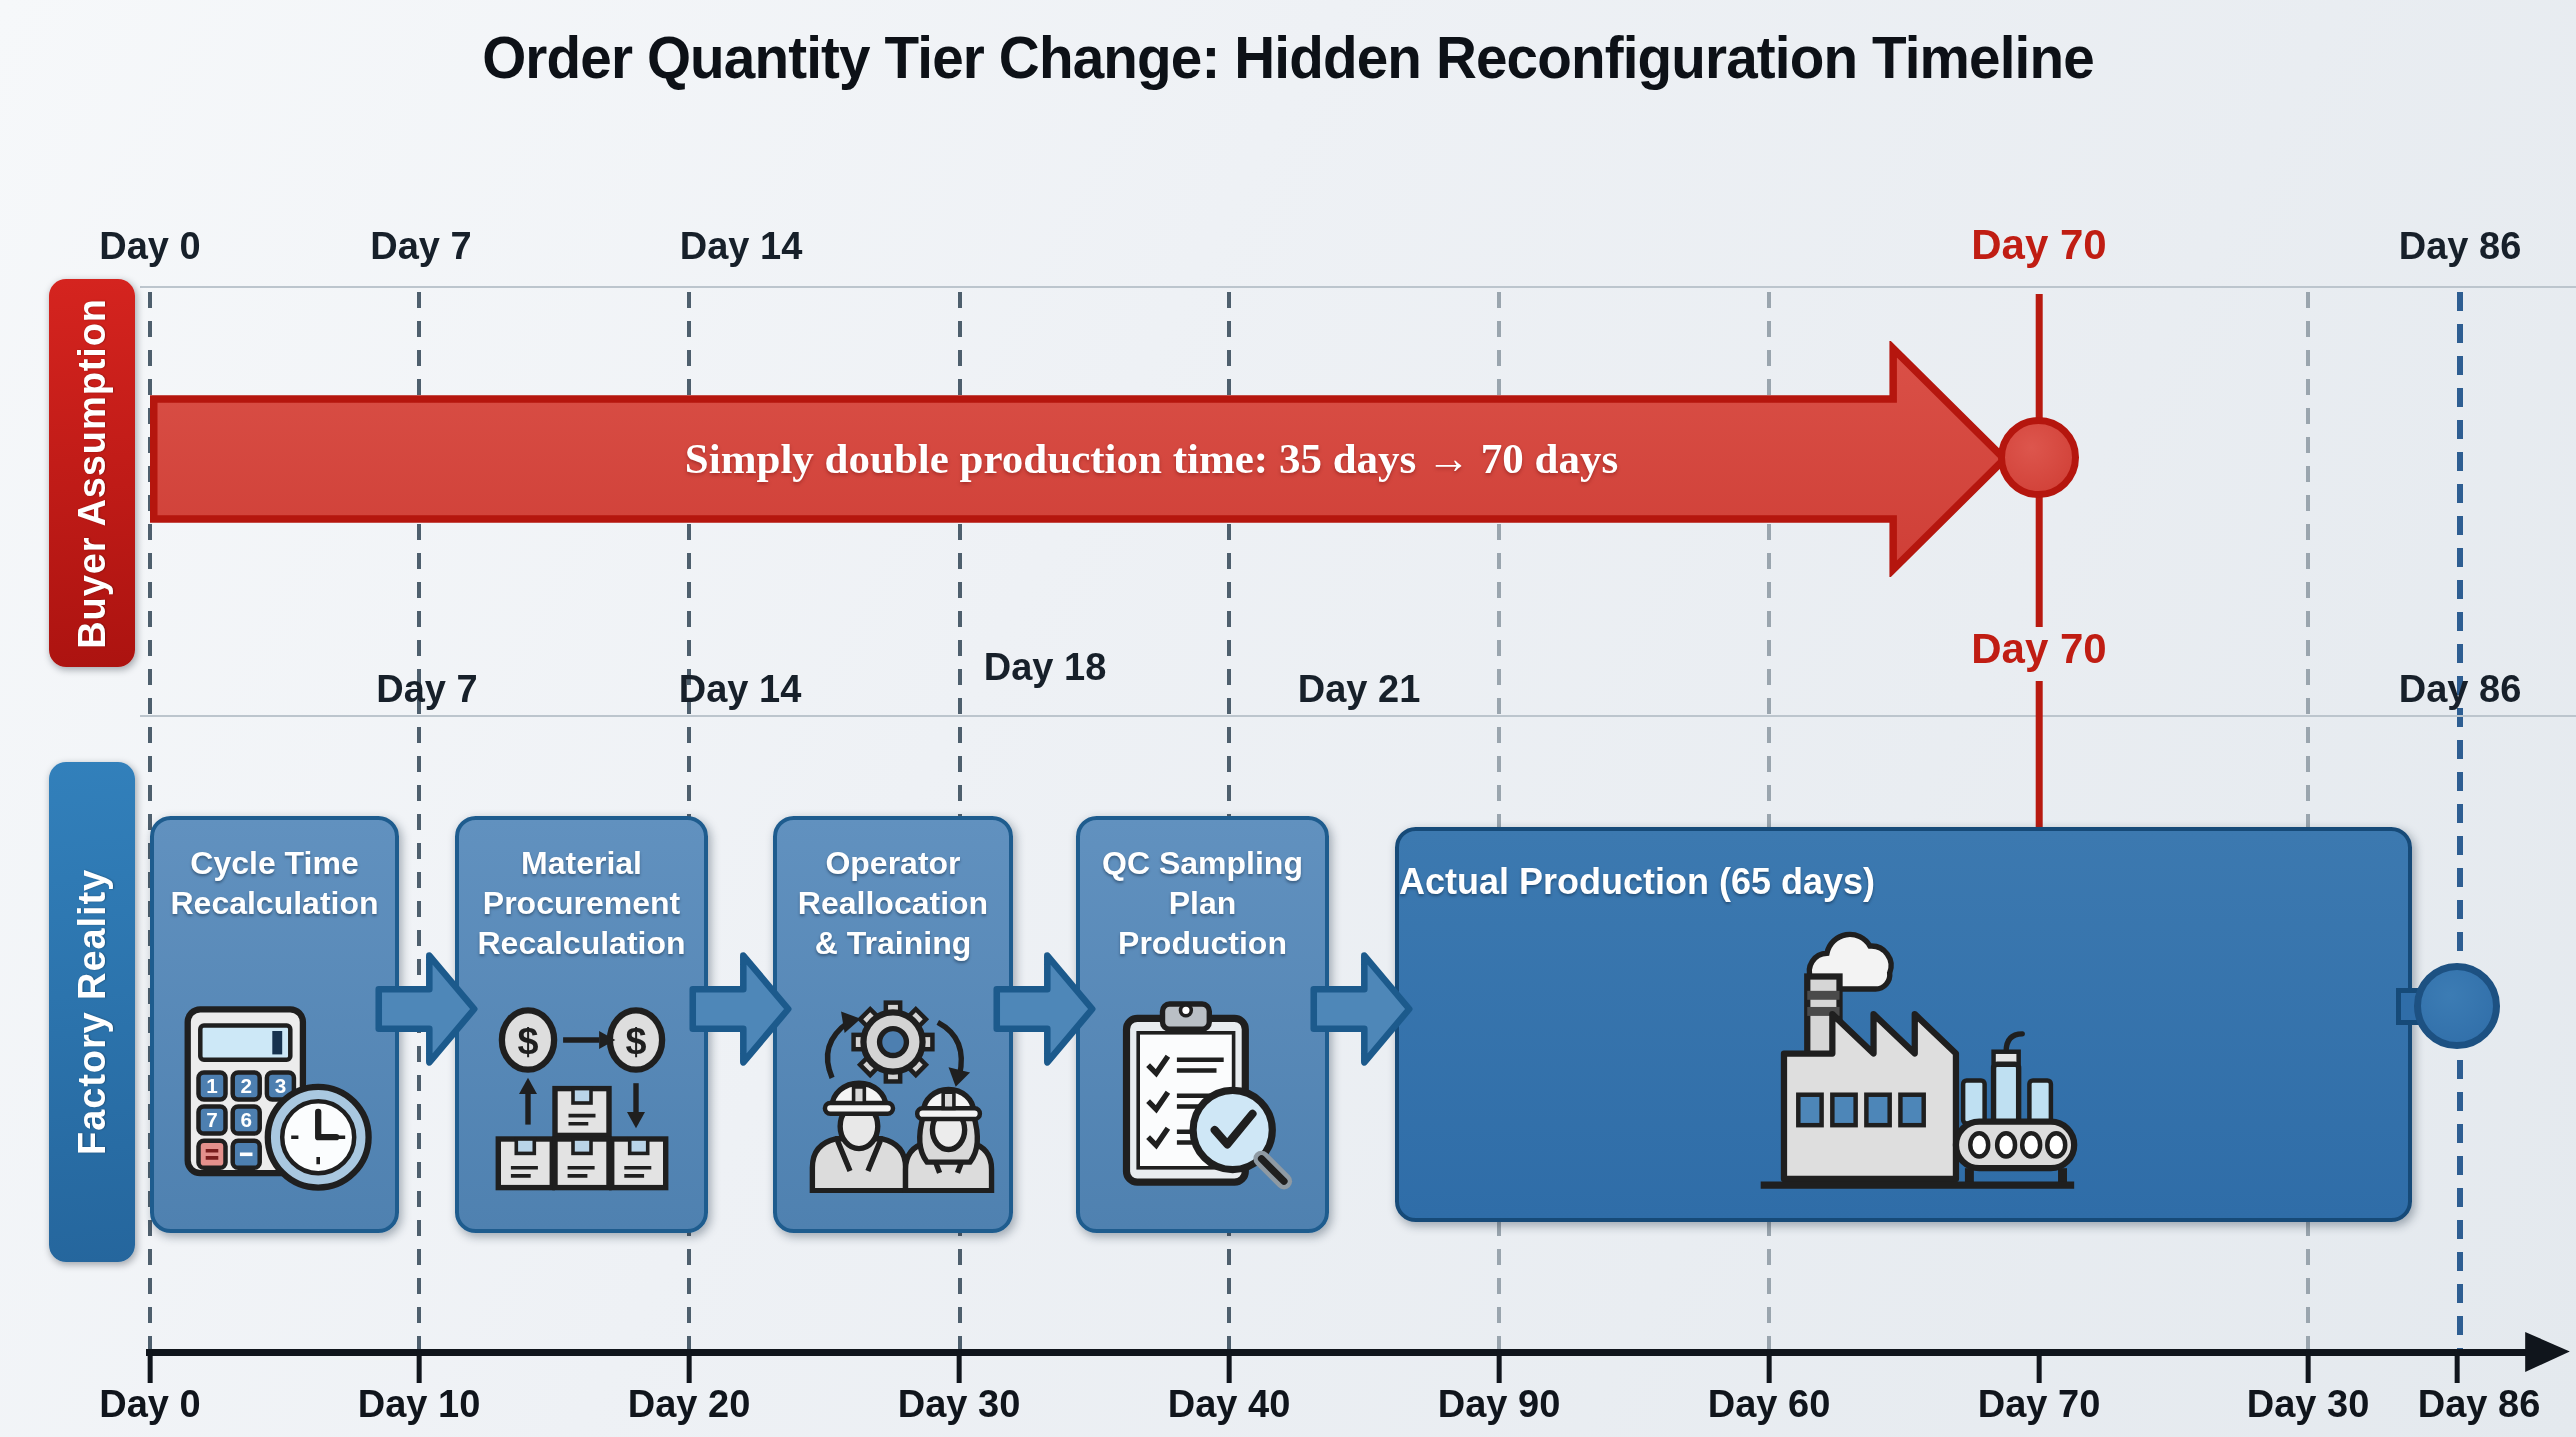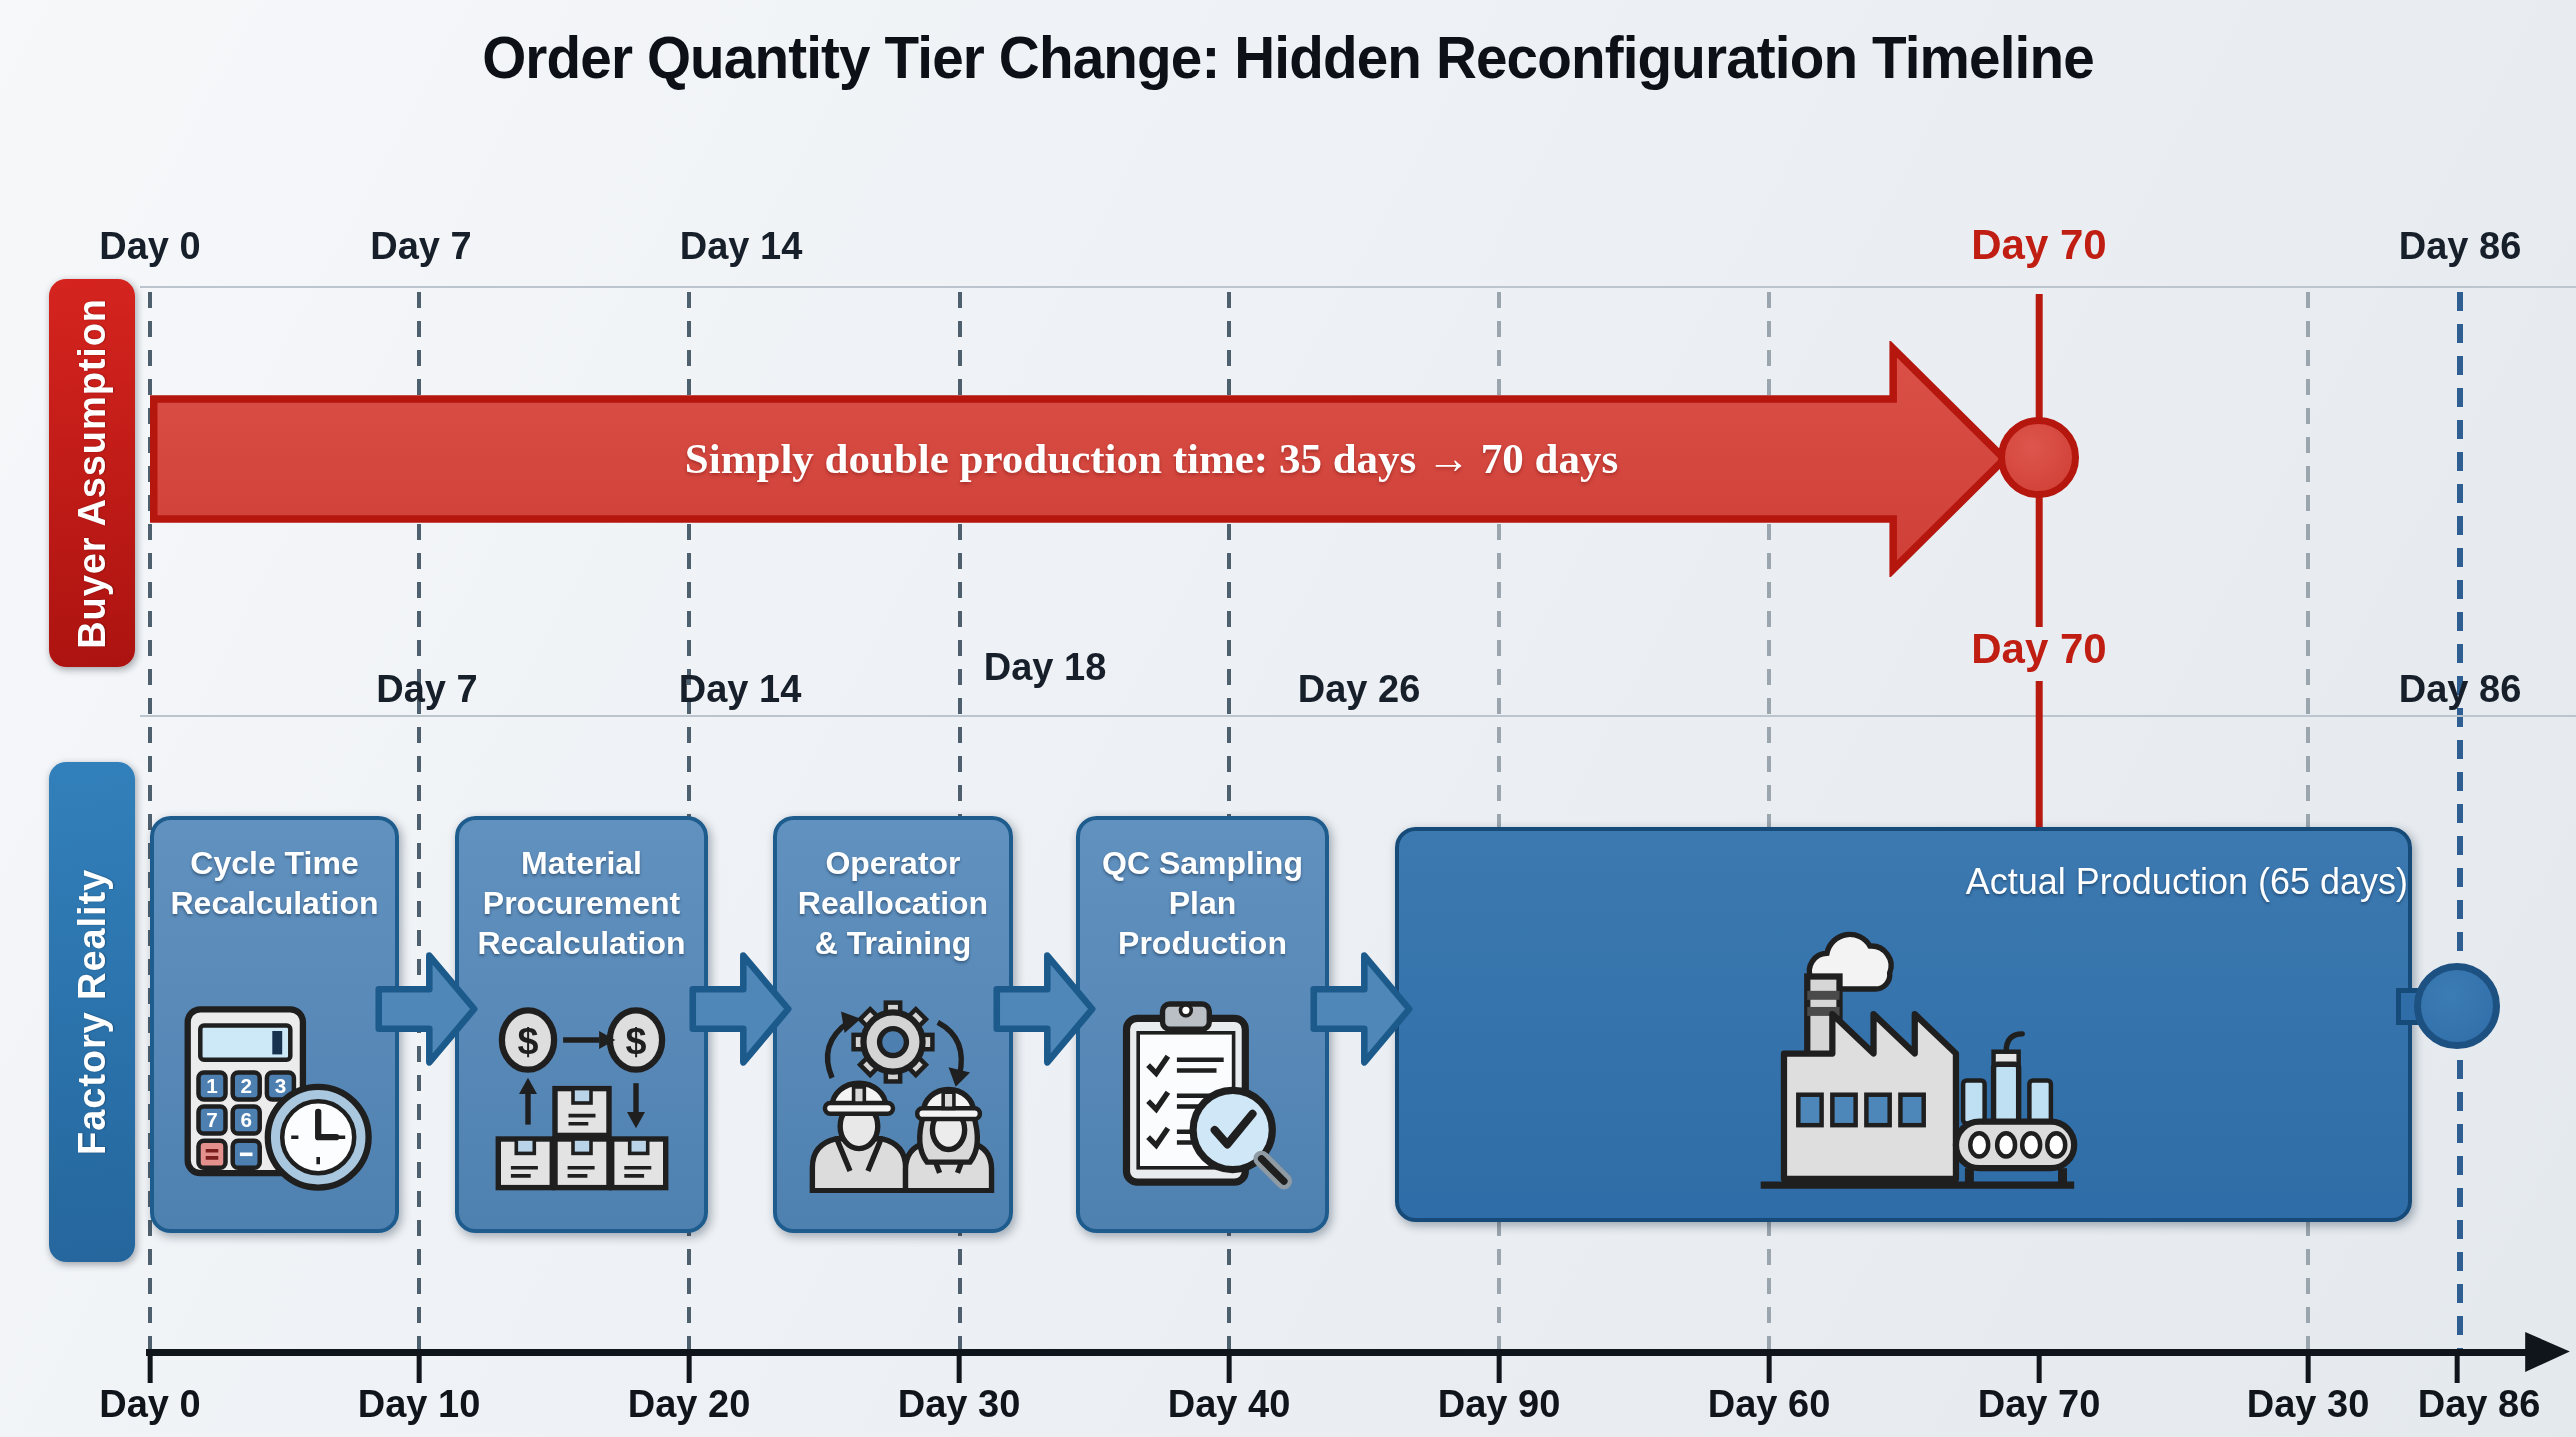--- a/index.html
+++ b/index.html
@@ -66,22 +66,22 @@
     font-size:32px;line-height:1.25;font-weight:700;color:#fff;
     text-shadow:0 1.9px 2.8px rgba(0,20,40,.4);
   }
   .phase .icon{position:absolute;bottom:36px;left:50%;transform:translateX(-50%);}
   .production{
     left:1395px;top:827px;width:1017px;height:395px;border-radius:20.6px;z-index:2;box-sizing:border-box;
     background:linear-gradient(180deg,#3c79b0,#2f6da8);
     border:4.7px solid #164a78;box-shadow:2.8px 3.7px 9.4px rgba(20,40,60,.35);
   }
   .production .ptitle{
-    position:absolute;top:30px;left:0;right:0;text-align:right;
-    font-size:36px;font-weight:400;color:#fff;text-shadow:0 1.9px 2.8px rgba(0,20,40,.4);
+    position:absolute;top:30px;left:0;right:0;text-align:left;
+    font-size:36px;font-weight:700;color:#fff;text-shadow:0 1.9px 2.8px rgba(0,20,40,.4);
   }
   .production .icon{position:absolute;bottom:20.6px;left:50%;transform:translateX(-50%);}
   .chevron{top:948px;z-index:3;}
   .connector{left:2396px;top:988px;width:45px;height:37px;background:#2f6da8;border:5.6px solid #164a78;box-sizing:border-box;z-index:2;}
   .end-dot{
     left:2414px;top:963px;width:86px;height:86px;border-radius:50%;z-index:3;
     background:radial-gradient(circle at 40% 35%,#3c7cb4,#2f6da8);
     border:7.5px solid #1d5182;box-sizing:border-box;
   }
   
@@ -132,21 +132,21 @@
     <polygon points="4,62 1862,62 1862,8 1981,126 1862,244 1862,190 4,190" fill="url(#redgrad)" stroke="#b5160e" stroke-width="8" stroke-linejoin="miter"></polygon>
   </svg>
   <div class="abs band-text">Simply double production time: 35 days → 70 days</div>
   <div class="abs red-dot"></div>
 
   <div class="abs ms red" style="left:2039px;top:625px">Day 70</div>
 
   <div class="abs ms" style="left:427px;top:668px">Day 7</div>
   <div class="abs ms" style="left:740px;top:668px">Day 14</div>
   <div class="abs ms" style="left:1045px;top:646px">Day 18</div>
-  <div class="abs ms" style="left:1359px;top:668px">Day 26</div>
+  <div class="abs ms" style="left:1359px;top:668px">Day 21</div>
   <div class="abs ms" style="left:2460px;top:668px">Day 86</div>
 
   <div class="abs tab factory">
     <span>Factory Reality</span>
   </div>
 
   <div class="abs phase" style="left:150px;width:249px">
     <div class="ptitle">Cycle Time Recalculation</div>
     <svg class="icon" width="208" height="189" viewBox="0 0 230 210">
       <rect x="18" y="6" width="128" height="182" rx="14" fill="#ececec" stroke="#1f1f1f" stroke-width="7"></rect>

